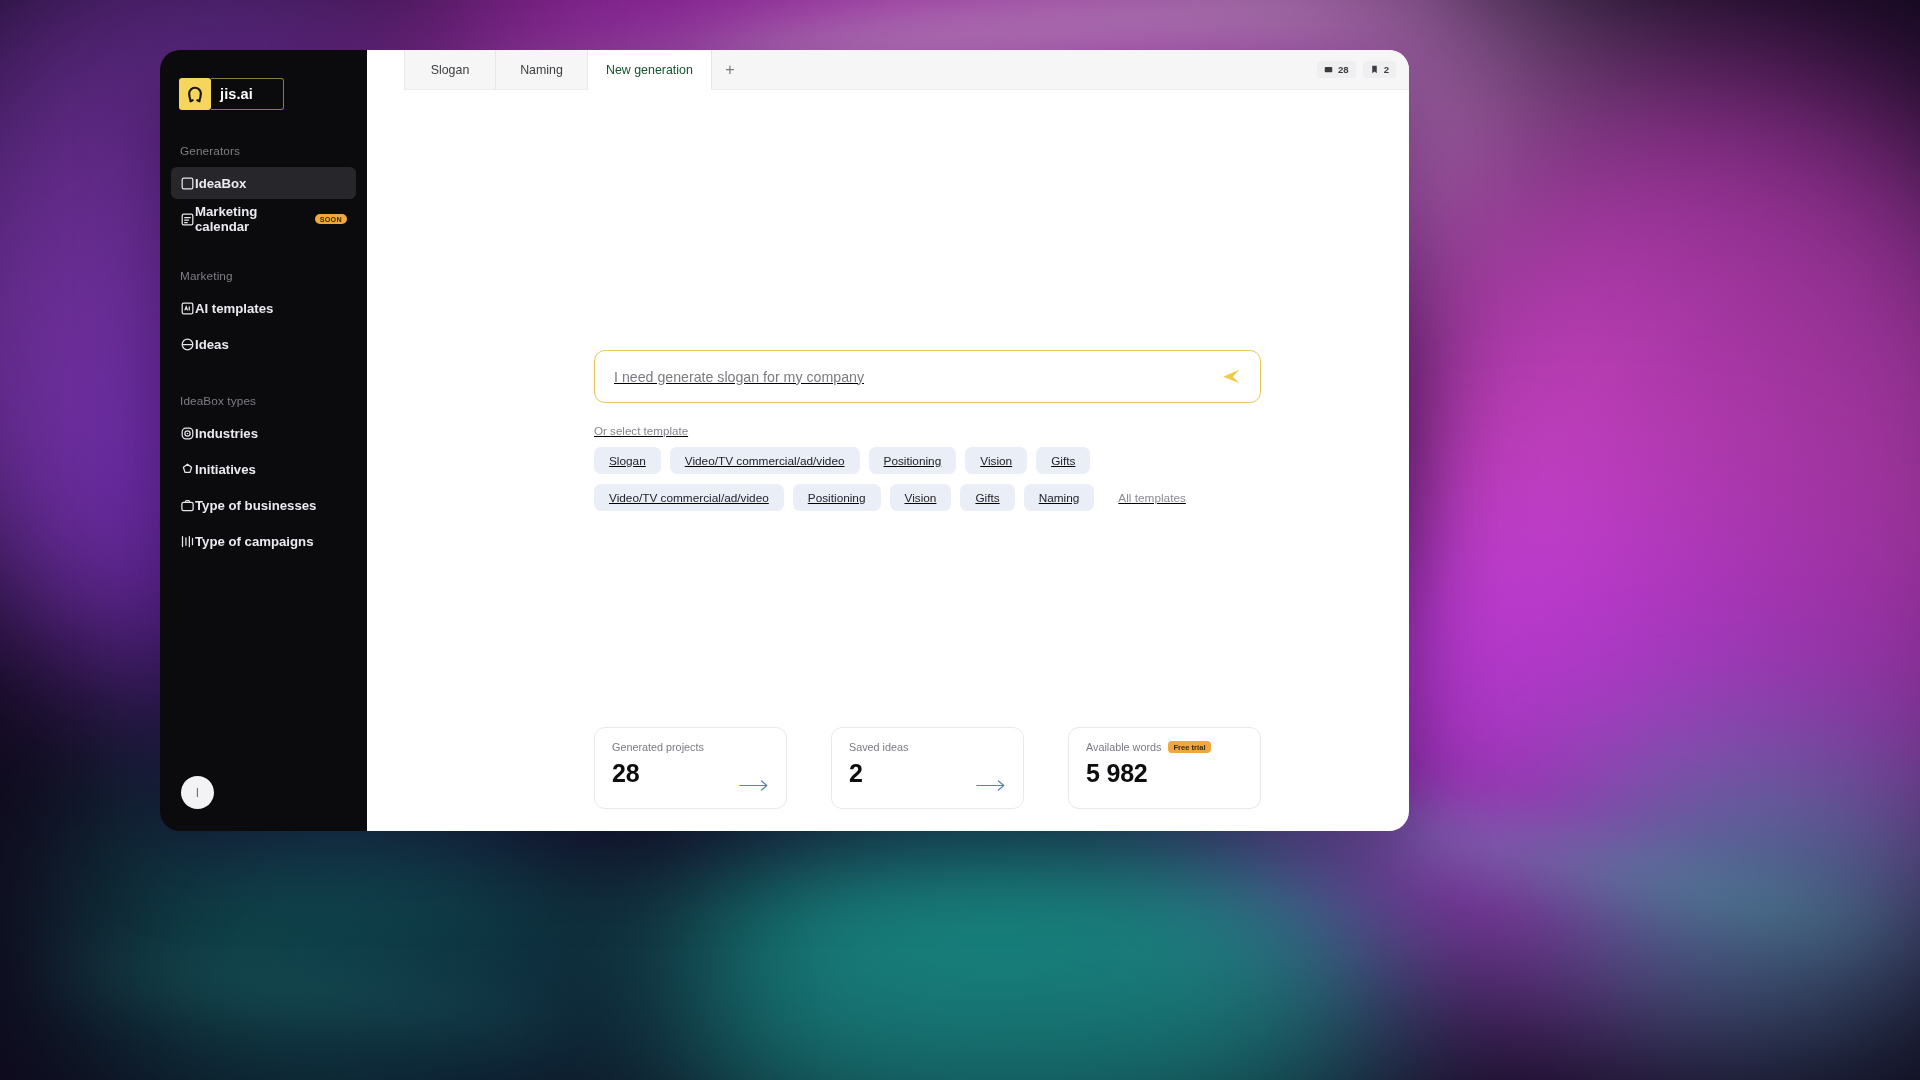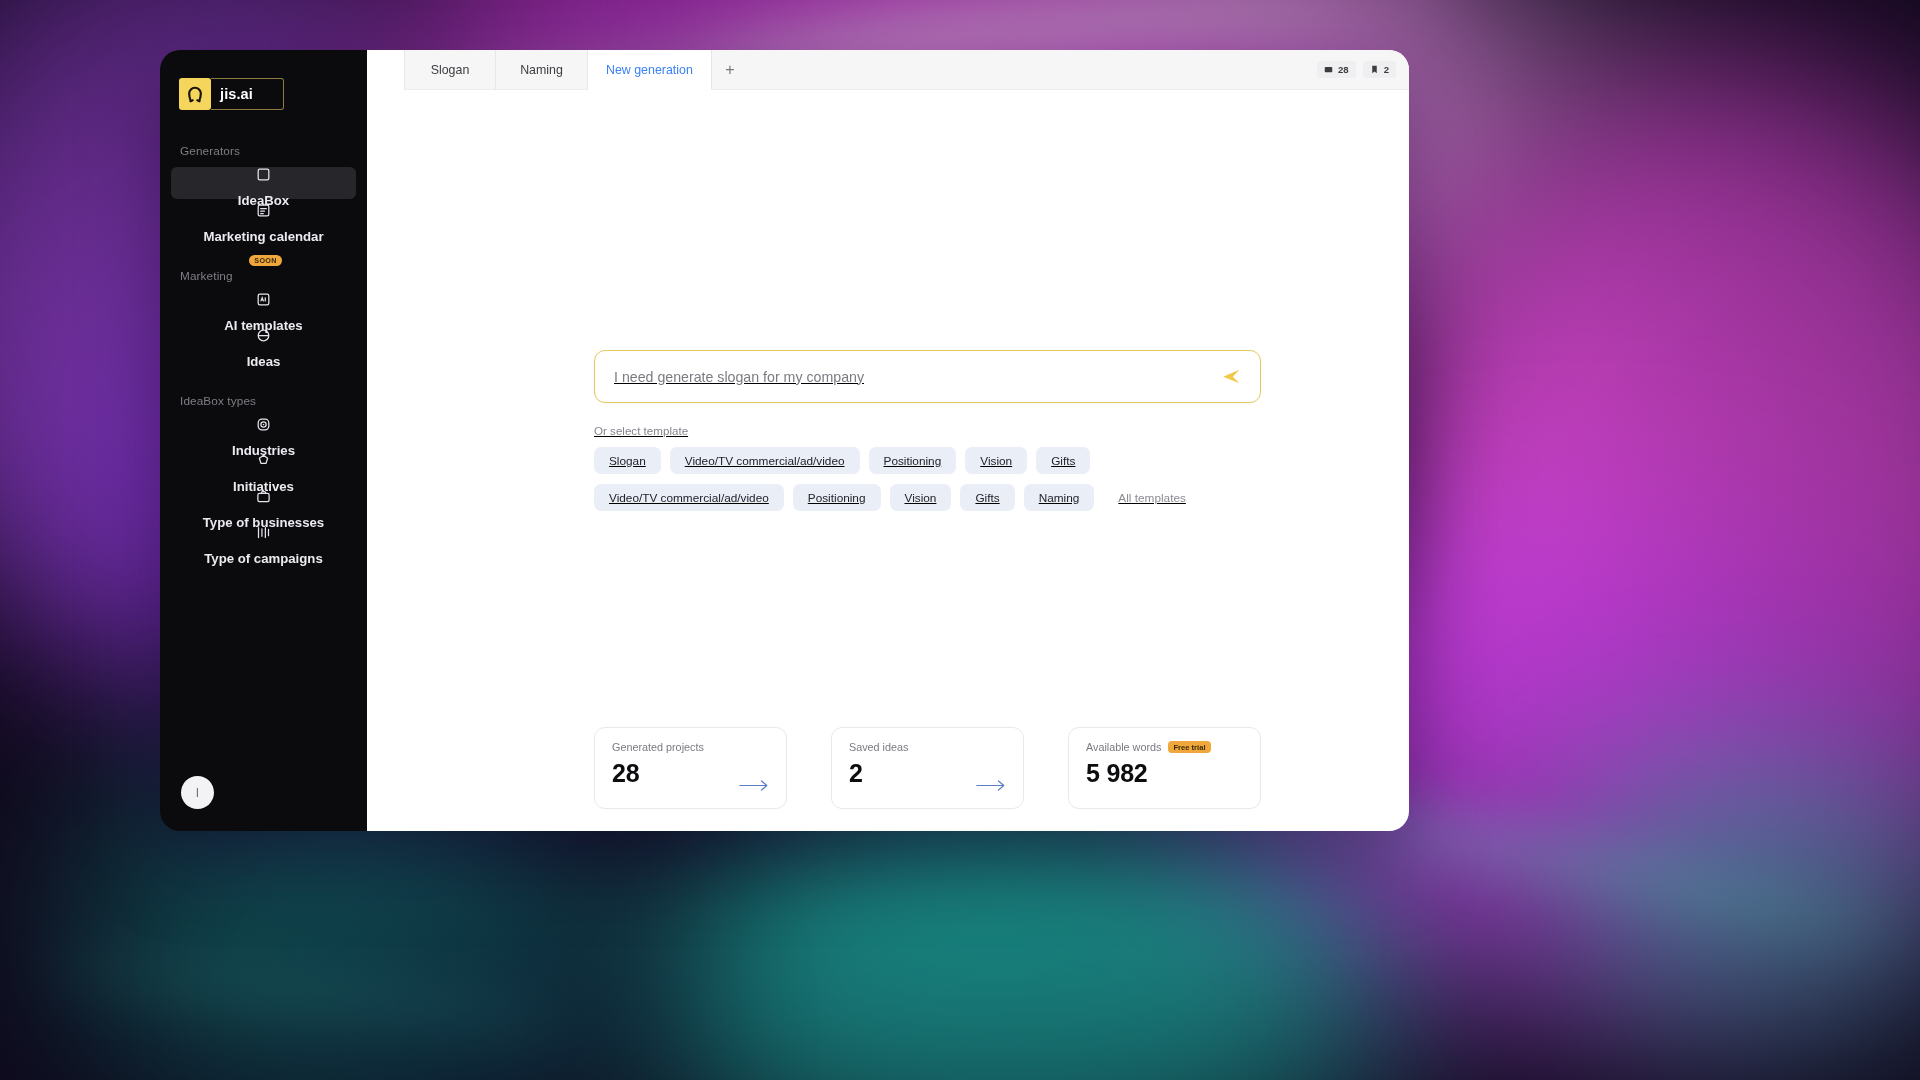--- a/index.html
+++ b/index.html
@@ -86,30 +86,28 @@
   }
 
   .nav-group-label {
     color: #7e7e86;
     font-size: 11.8px;
     margin: 34px 0 9px 20px;
     letter-spacing: .1px;
   }
   .nav-item {
     display: flex; align-items: center;
-    gap: 11px;
     height: 32px;
     margin: 0 11px;
     padding: 0 9px;
     border-radius: 6px;
     color: #eceaf0;
     font-size: 13.2px;
     font-weight: 600;
     cursor: pointer;
-    flex-direction: column;
   }
   .nav-item + .nav-item { margin-top: 4px; }
   .nav-item.active { background: #27272b; }
   .nav-ico { width: 15px; height: 15px; flex: 0 0 15px; display: block; color: #e7e5ec; }
   .nav-ico svg { width: 15px; height: 15px; display: block; }
   .soon-badge {
     background: #f0a83c;
     color: #3a2a08;
     font-size: 7.2px;
     font-weight: 700;
@@ -157,21 +155,21 @@
     display: flex; align-items: center; justify-content: center;
     font-size: 12.4px;
     color: #3d3d42;
     border-right: 1px solid #e6e6e9;
     cursor: pointer;
     white-space: nowrap;
   }
   .tab:first-child { border-left: 1px solid #e6e6e9; }
   .tab.active {
     background: #ffffff;
-    color: #3b82f6;
+    color: #14532d;
     border-bottom: 1px solid #ffffff;
     margin-bottom: -1px;
     text-align: center;
   }
   #tab-add {
     width: 36px;
     display: flex; align-items: center; justify-content: center;
     color: #77777f;
     font-size: 16px;
     cursor: pointer;

